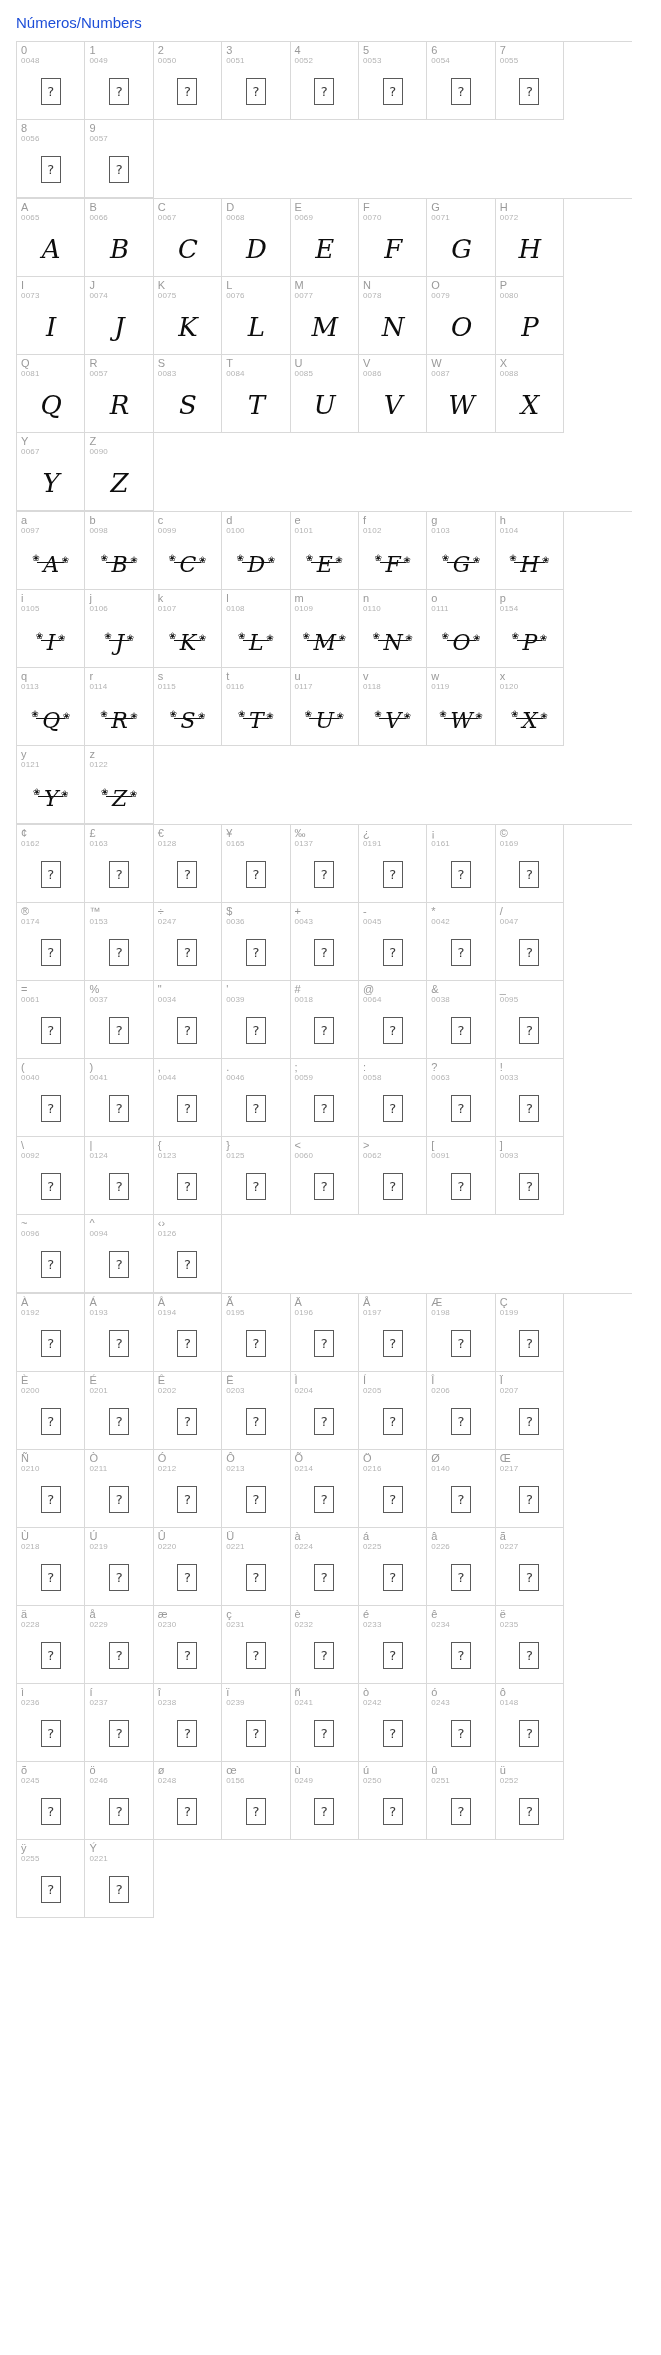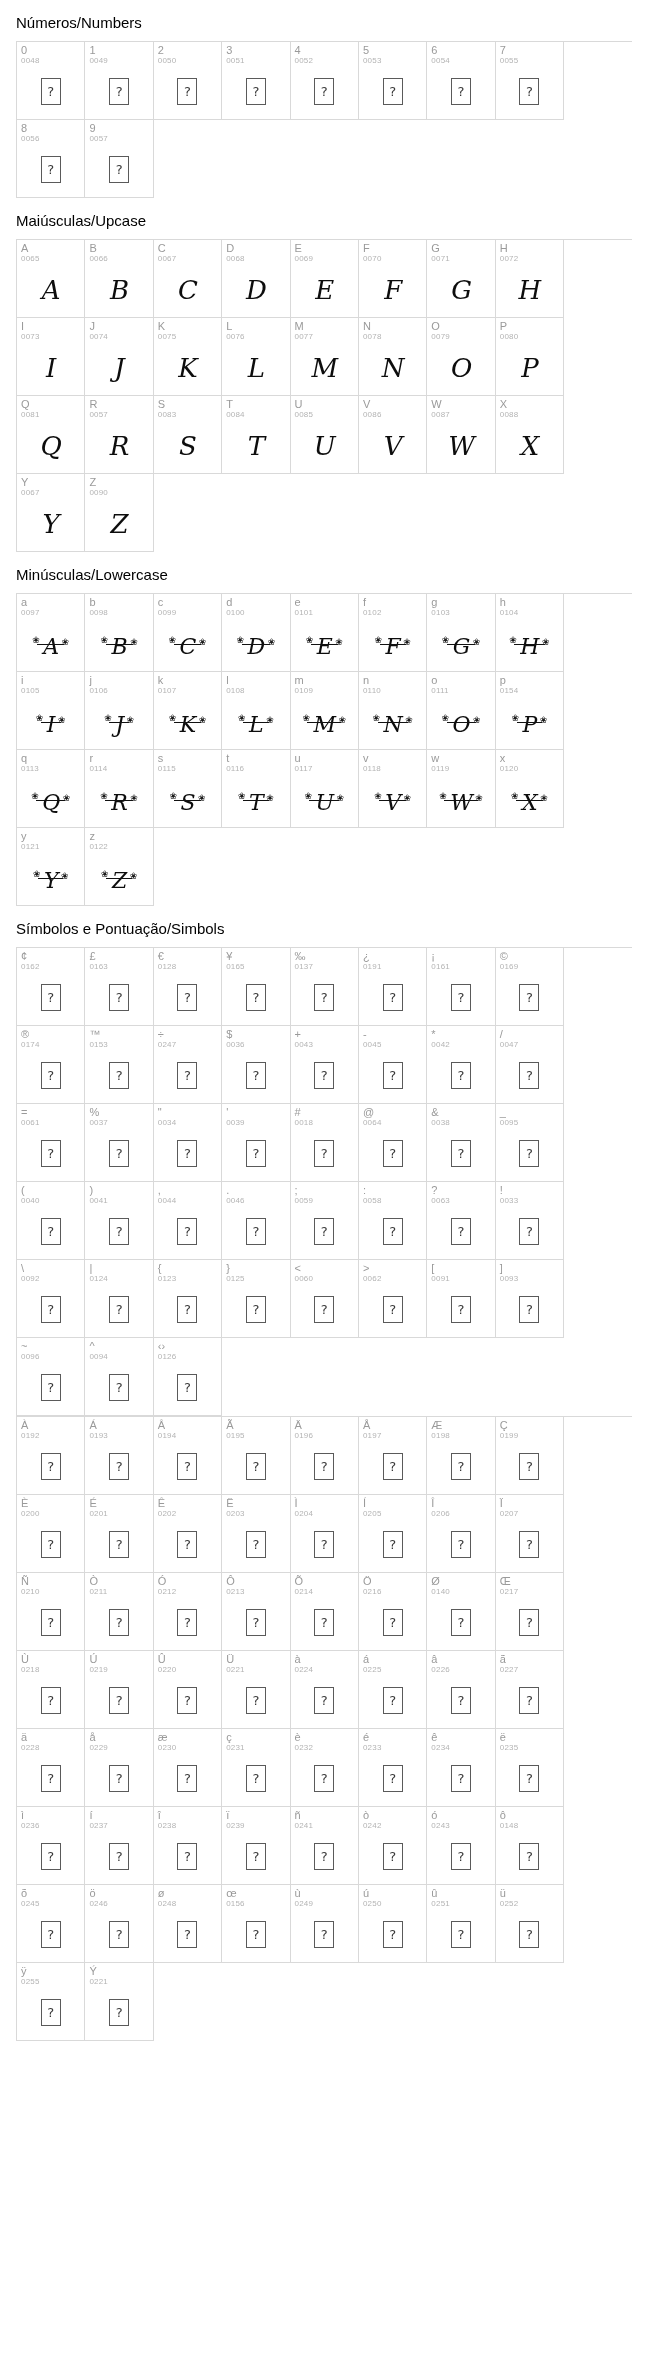--- a/index.html
+++ b/index.html
@@ -13,21 +13,21 @@
     color: #333333;
     -webkit-font-smoothing: antialiased;
   }
   .page {
     width: 661px;
     padding: 0 0 20px 0;
     box-sizing: border-box;
   }
   .section-title {
     font-size: 15px;
-    color: #000000;
+    color: #1d4ed8;
     font-weight: normal;
     margin: 0;
     padding: 14px 0 10px 16px;
   }
   .glyph-grid {
     display: flex;
     flex-wrap: wrap;
     margin-left: 16px;
     border-left: 1px solid #d9d9d9;
     border-top: 1px solid #d9d9d9;
@@ -188,21 +188,20 @@
           </div>
         </div>
         <div class="glyph-cell">
           <div class="glyph-char">9</div>
           <div class="glyph-code">0057</div>
           <div class="glyph-render">
             <span class="tofu">?</span>
           </div>
         </div>
       </div>
-      <div class="section-title">Maiúsculas/Upcase</div>
       <div class="glyph-grid">
         <div class="glyph-cell">
           <div class="glyph-char">A</div>
           <div class="glyph-code">0065</div>
           <div class="glyph-render">
             <span class="script">A</span>
           </div>
         </div>
         <div class="glyph-cell">
           <div class="glyph-char">B</div>
@@ -373,21 +372,20 @@
           </div>
         </div>
         <div class="glyph-cell">
           <div class="glyph-char">Z</div>
           <div class="glyph-code">0090</div>
           <div class="glyph-render">
             <span class="script">Z</span>
           </div>
         </div>
       </div>
-      <div class="section-title">Minúsculas/Lowercase</div>
       <div class="glyph-grid">
         <div class="glyph-cell">
           <div class="glyph-char">a</div>
           <div class="glyph-code">0097</div>
           <div class="glyph-render">
             <span style="position: relative; display: inline-block;"><span class="orn l">❀</span><span class="script lower">A</span><span class="swash"></span><span class="orn r">❀</span></span>
           </div>
         </div>
         <div class="glyph-cell">
           <div class="glyph-char">b</div>
@@ -558,21 +556,20 @@
           </div>
         </div>
         <div class="glyph-cell">
           <div class="glyph-char">z</div>
           <div class="glyph-code">0122</div>
           <div class="glyph-render">
             <span style="position: relative; display: inline-block;"><span class="orn l">❀</span><span class="script lower">Z</span><span class="swash"></span><span class="orn r">❀</span></span>
           </div>
         </div>
       </div>
-      <div class="section-title">Símbolos e Pontuação/Simbols</div>
       <div class="glyph-grid">
         <div class="glyph-cell">
           <div class="glyph-char">¢</div>
           <div class="glyph-code">0162</div>
           <div class="glyph-render">
             <span class="tofu">?</span>
           </div>
         </div>
         <div class="glyph-cell">
           <div class="glyph-char">£</div>

